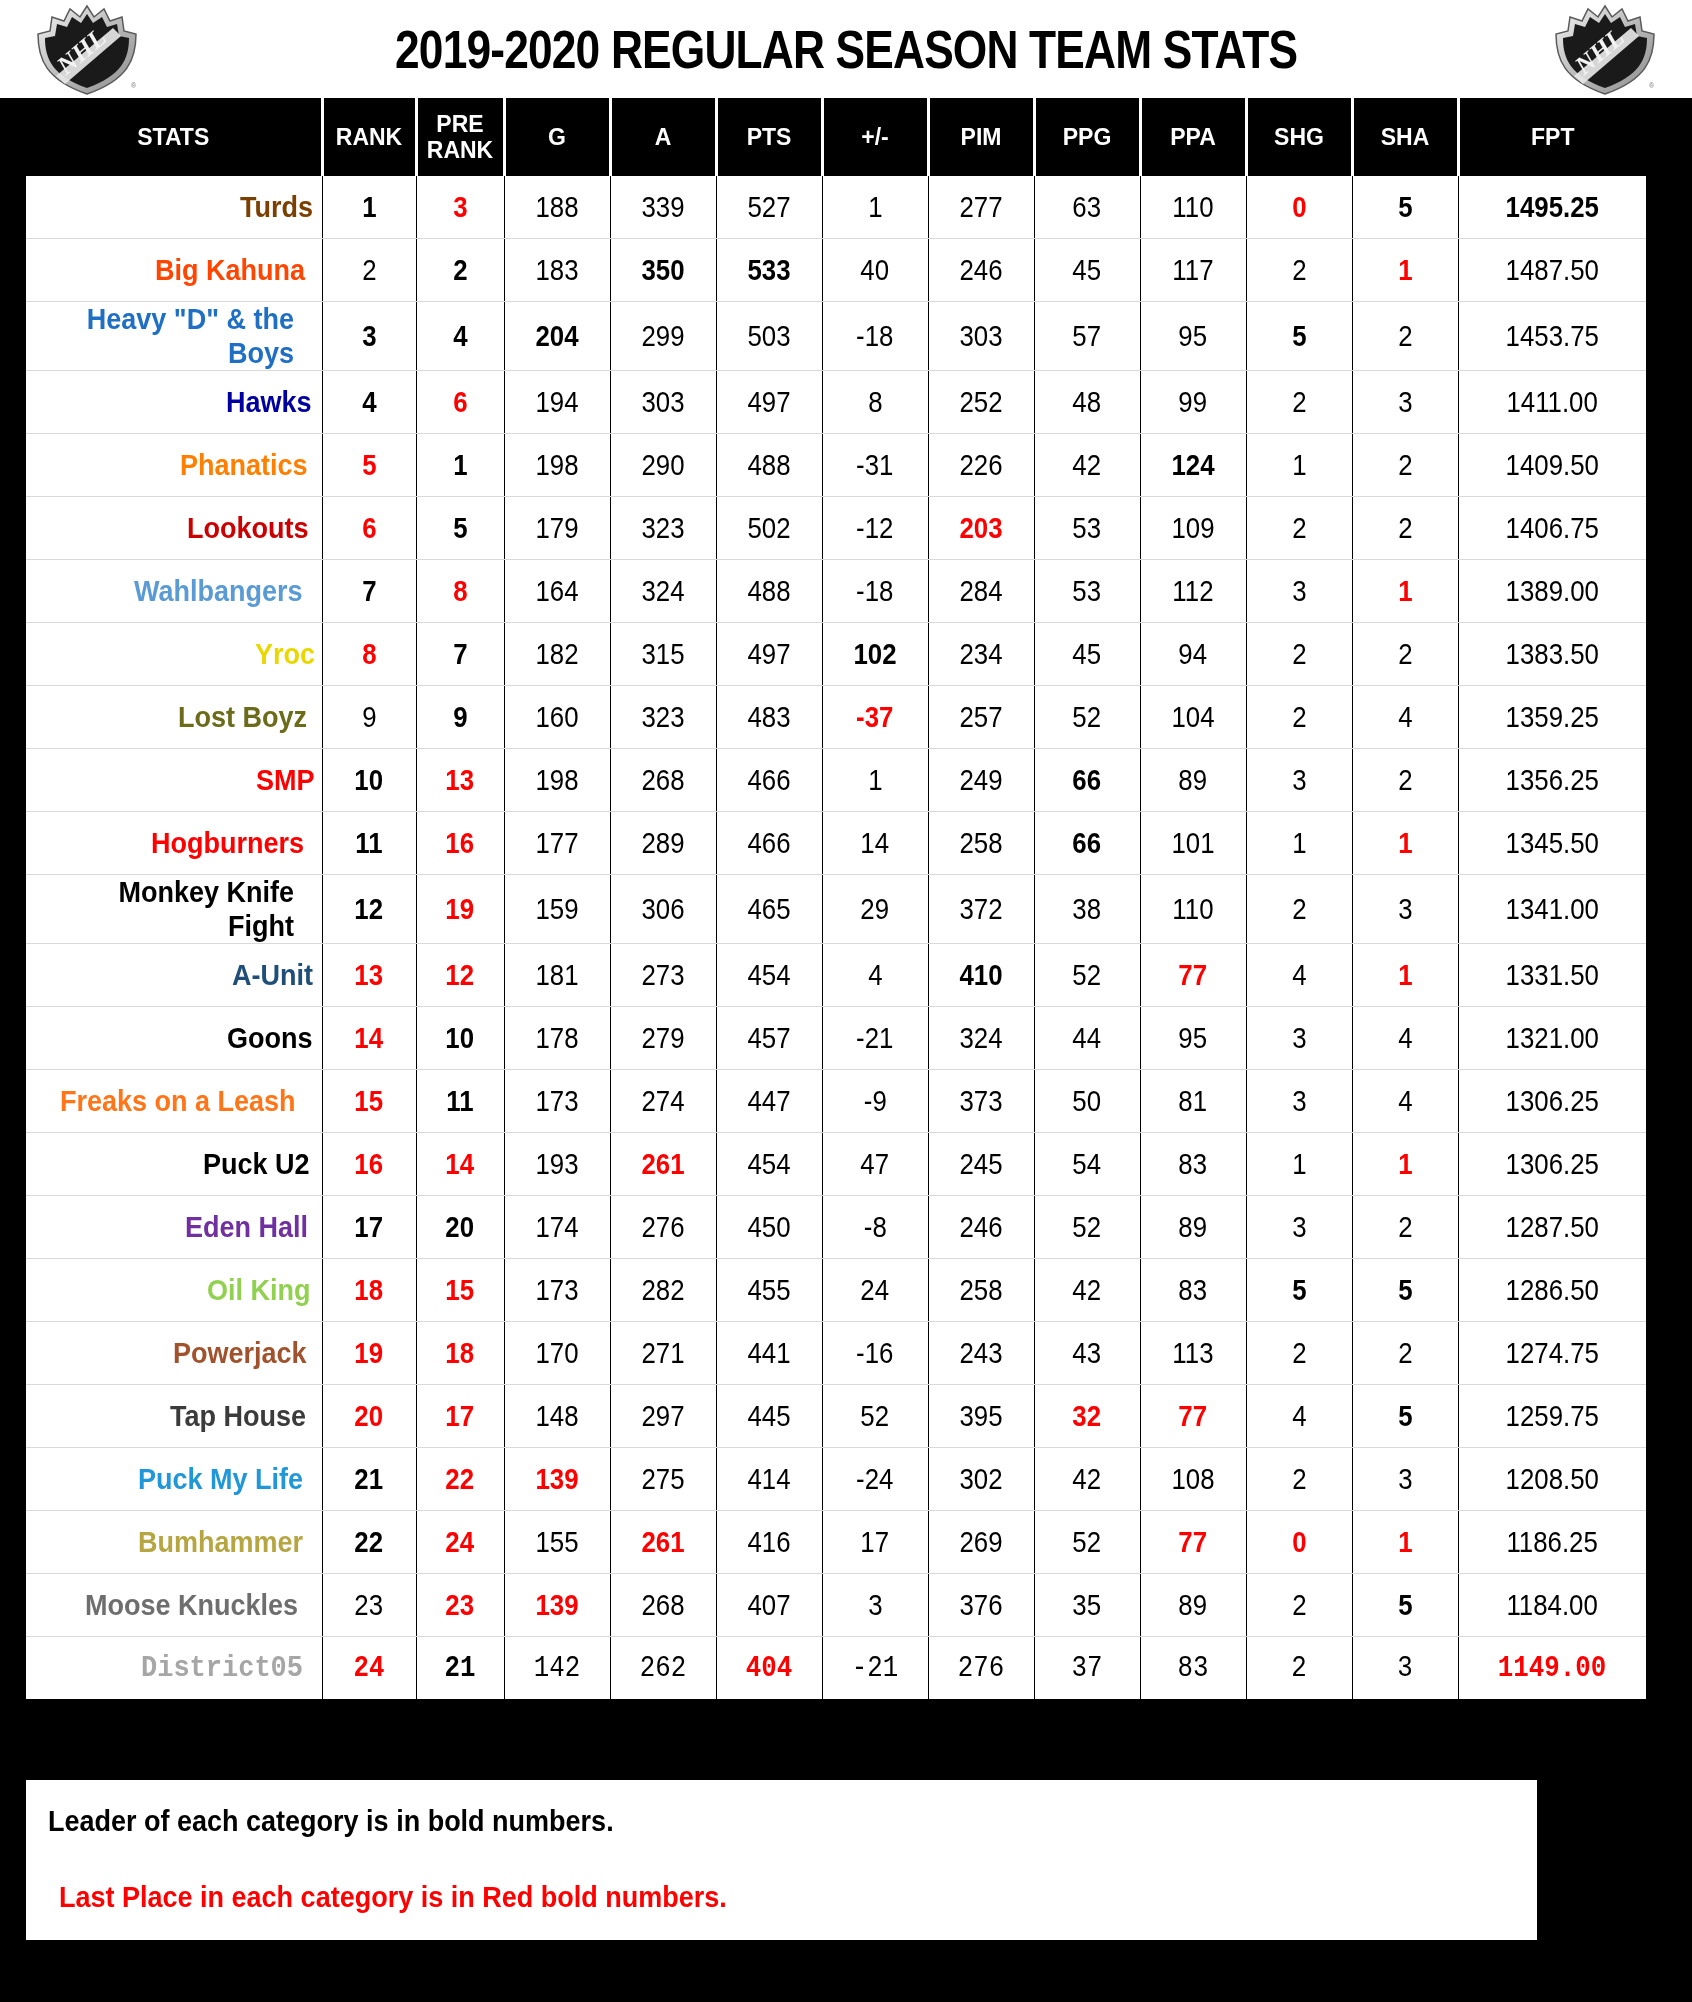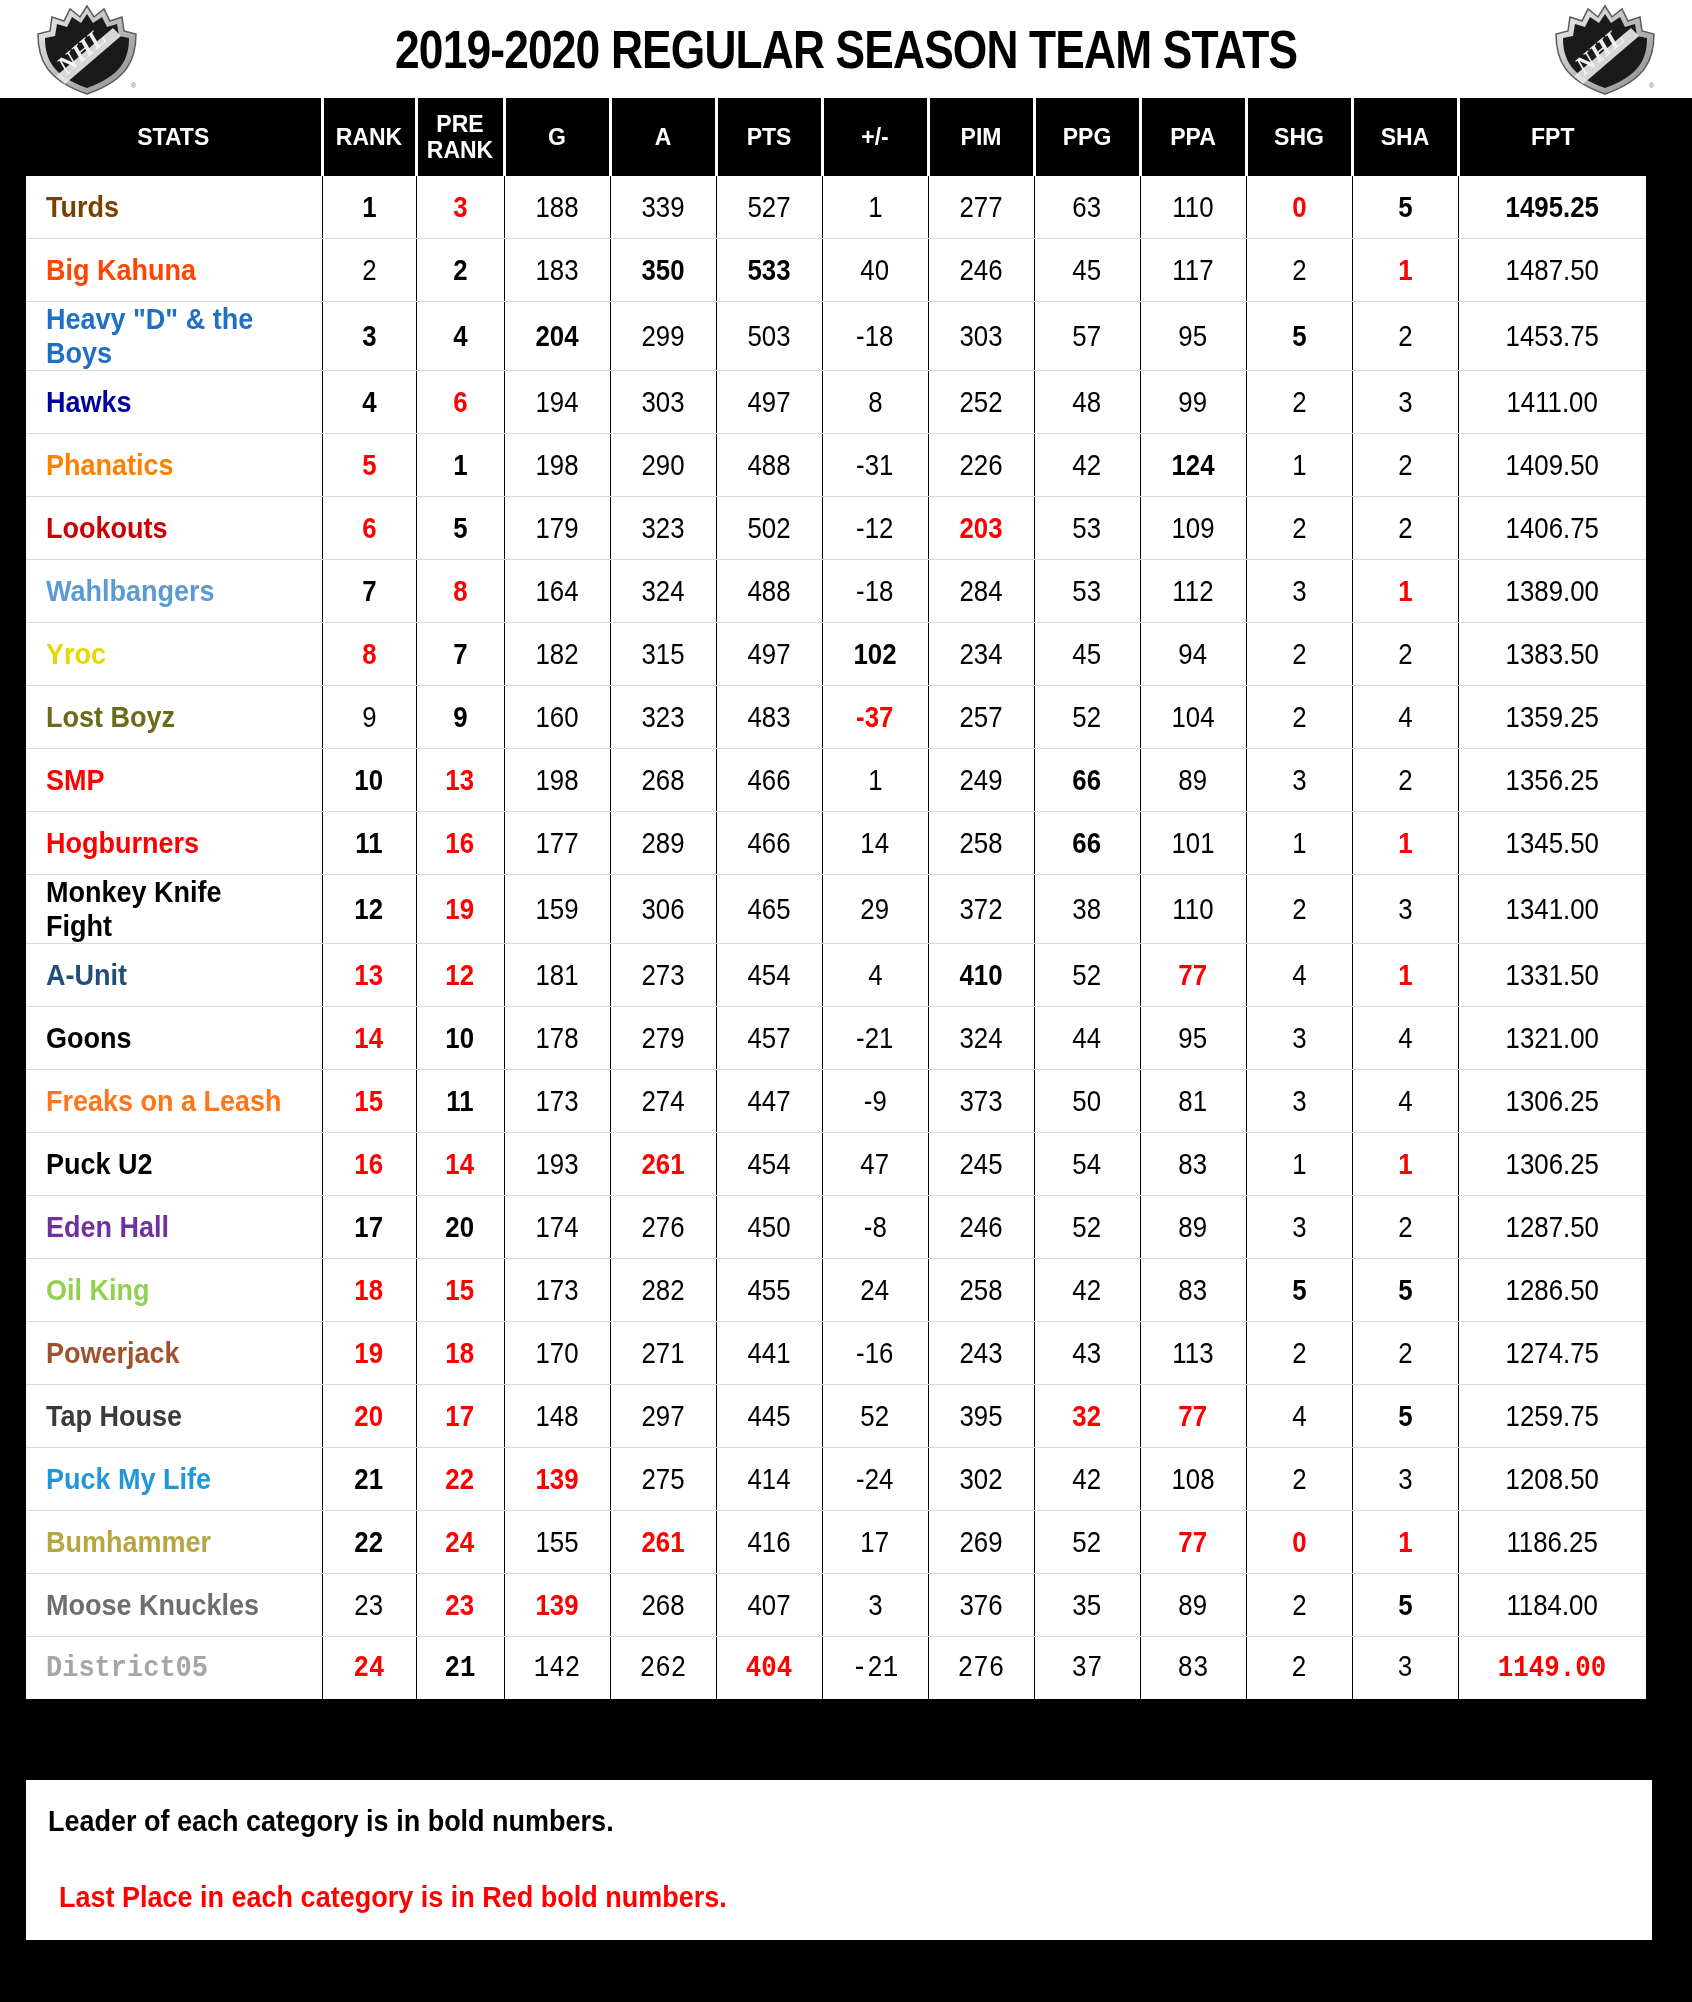--- a/index.html
+++ b/index.html
@@ -69,21 +69,21 @@
     vertical-align:middle;
     font-family:"Liberation Sans Narrow","Liberation Sans", sans-serif;
     font-size:30px;
     color:#000000;
     border-bottom:1px solid #d9d9d9;
     border-left:1px solid #000000;
     transform:none;
   }
   table.stats tr:last-child td{border-bottom:0;font-family:Liberation Mono, monospace;}
   table.stats td.team{
-    text-align:left;
+    text-align:right;
     padding-left:20px;
     font-weight:bold;
     font-size:30px;
     border-left:0;
   }
   table.stats td .num{display:inline-block;transform:scaleX(0.86);}
   table.stats td.team .tn{display:inline-block;transform:scaleX(0.9);transform-origin:left center;}
 
   .b{font-weight:bold;}
   .r{color:#FF0000;font-weight:bold;}
@@ -98,21 +98,21 @@
   col.c-pm{width:106px;}
   col.c-pim{width:106px;}
   col.c-ppg{width:106px;}
   col.c-ppa{width:106px;}
   col.c-shg{width:106px;}
   col.c-sha{width:106px;}
   col.c-fpt{width:188px;}
 
   
   .notes{
-    position:absolute;left:26px;top:1780px;width:1626px;height:160px;
+    position:absolute;left:26px;top:1780px;width:1511px;height:160px;
     background:#ffffff;
     box-sizing:border-box;
     padding:24px 0 0 22px;
   }
   .note{
     font-family:"Liberation Sans Narrow","Liberation Sans", sans-serif;
     font-weight:bold;
     font-size:30px;
     color:#000000;
     margin-bottom:42px;

